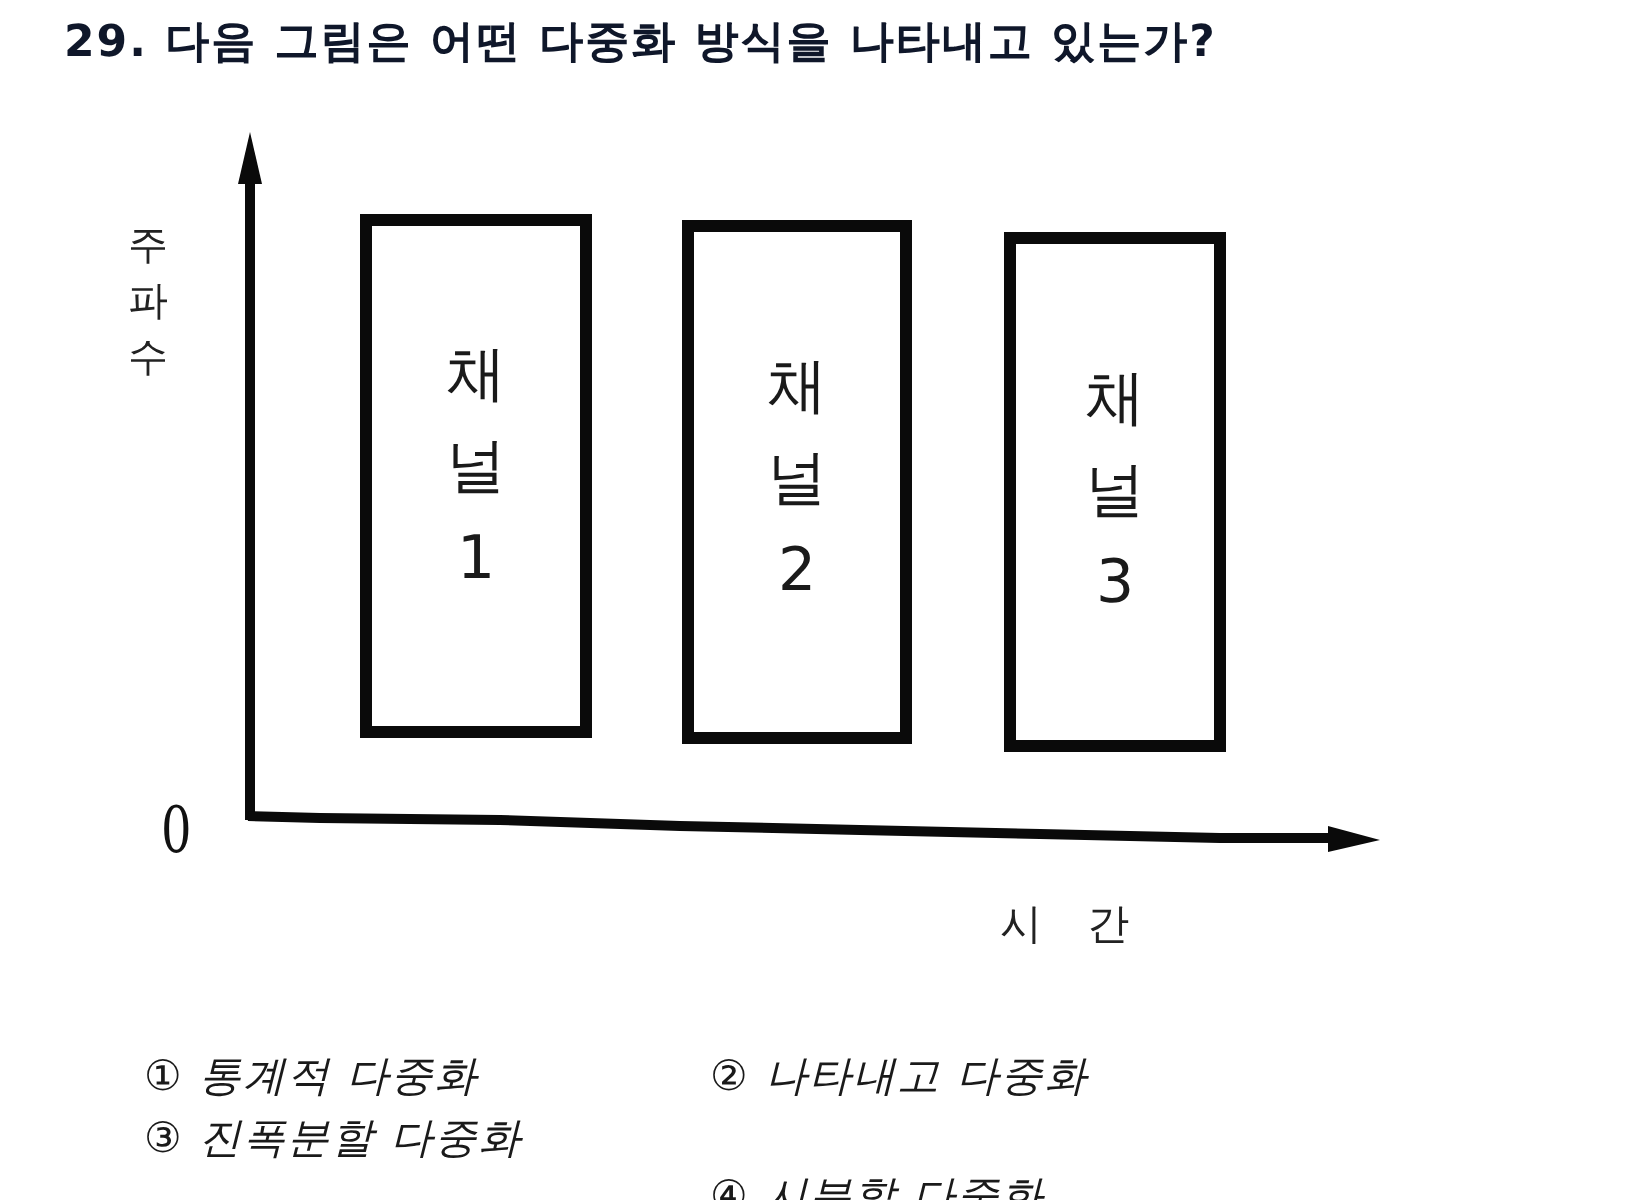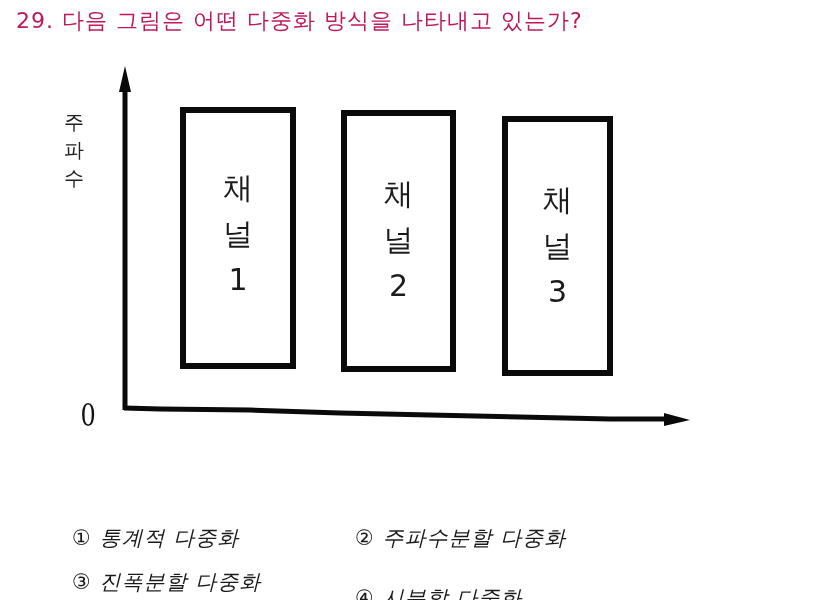--- a/index.html
+++ b/index.html
@@ -1,19 +1,19 @@
 <!DOCTYPE html>
 <html><head>
 <meta charset="utf-8">
 <style>
   html, body { margin: 0; padding: 0; background: #ffffff; }
   body { width: 826px; height: 600px; position: relative; overflow: hidden;
          font-family: "DejaVu Sans", sans-serif; color: #111; }
-  .question { position: absolute; left: 16px; top: 6px; font-size: 22px; letter-spacing: 1px;
-              white-space: nowrap; color: #be185d; }
+  .question { position: absolute; left: 32px; top: 6px; font-size: 22px; letter-spacing: 1px;
+              white-space: nowrap; color: #0f172a; font-weight: bold; }
   .figure { position: absolute; left: 0; top: 0; width: 826px; height: 510px; }
   .vlabel { position: absolute; left: 60px; top: 108px; width: 28px; font-size: 20px;
             line-height: 28px; text-align: center; color: #222; }
   .vlabel span { display: block; }
   .origin { position: absolute; left: 78px; top: 396px; font-size: 32px; font-family: "DejaVu Serif", serif;
             color: #111; transform: scaleX(0.75); }
   .xlabel { position: absolute; left: 500px; top: 448px; font-size: 21px; letter-spacing: 8px; color: #222; }
   .channel { position: absolute; border: 6px solid #0a0a0a; box-sizing: border-box; background: #fff; }
   .channel .txt { position: absolute; left: 0; right: 0; text-align: center; font-size: 30px;
                   line-height: 46px; color: #1a1a1a; }
@@ -36,20 +36,21 @@
     <polygon points="690,420 664,413 664,426" fill="#0a0a0a"></polygon>
   </svg>
 
   <div class="vlabel">
     <span>주</span>
     <span>파</span>
     <span>수</span>
   </div>
 
   <div class="origin">0</div>
+  <div class="xlabel">시 간</div>
 
   <div class="channel" style="left:180px;top:107px;width:116px;height:262px;">
     <div class="txt" style="top:52px;">
       <span>채</span>
       <span>널</span>
       <span>1</span>
     </div>
   </div>
 
   <div class="channel" style="left:341px;top:110px;width:115px;height:262px;">
@@ -69,23 +70,23 @@
   </div>
 </div>
 
 <div class="options">
   <div class="opt" style="left:0;top:0;">
     <span>①</span>
     <span>통계적 다중화</span>
   </div>
   <div class="opt" style="left:283px;top:0;">
     <span>②</span>
-    <span>주파수분할 다중화</span>
+    <span>나타내고 다중화</span>
   </div>
-  <div class="opt" style="left:0;top:44px;text-align:center;">
+  <div class="opt" style="left:0;top:31px;text-align:center;">
     <span>③</span>
     <span>진폭분할 다중화</span>
   </div>
   <div class="opt" style="left:283px;top:60px;">
     <span>④</span>
     <span>시분할 다중화</span>
   </div>
 </div>
 
 </body></html>

